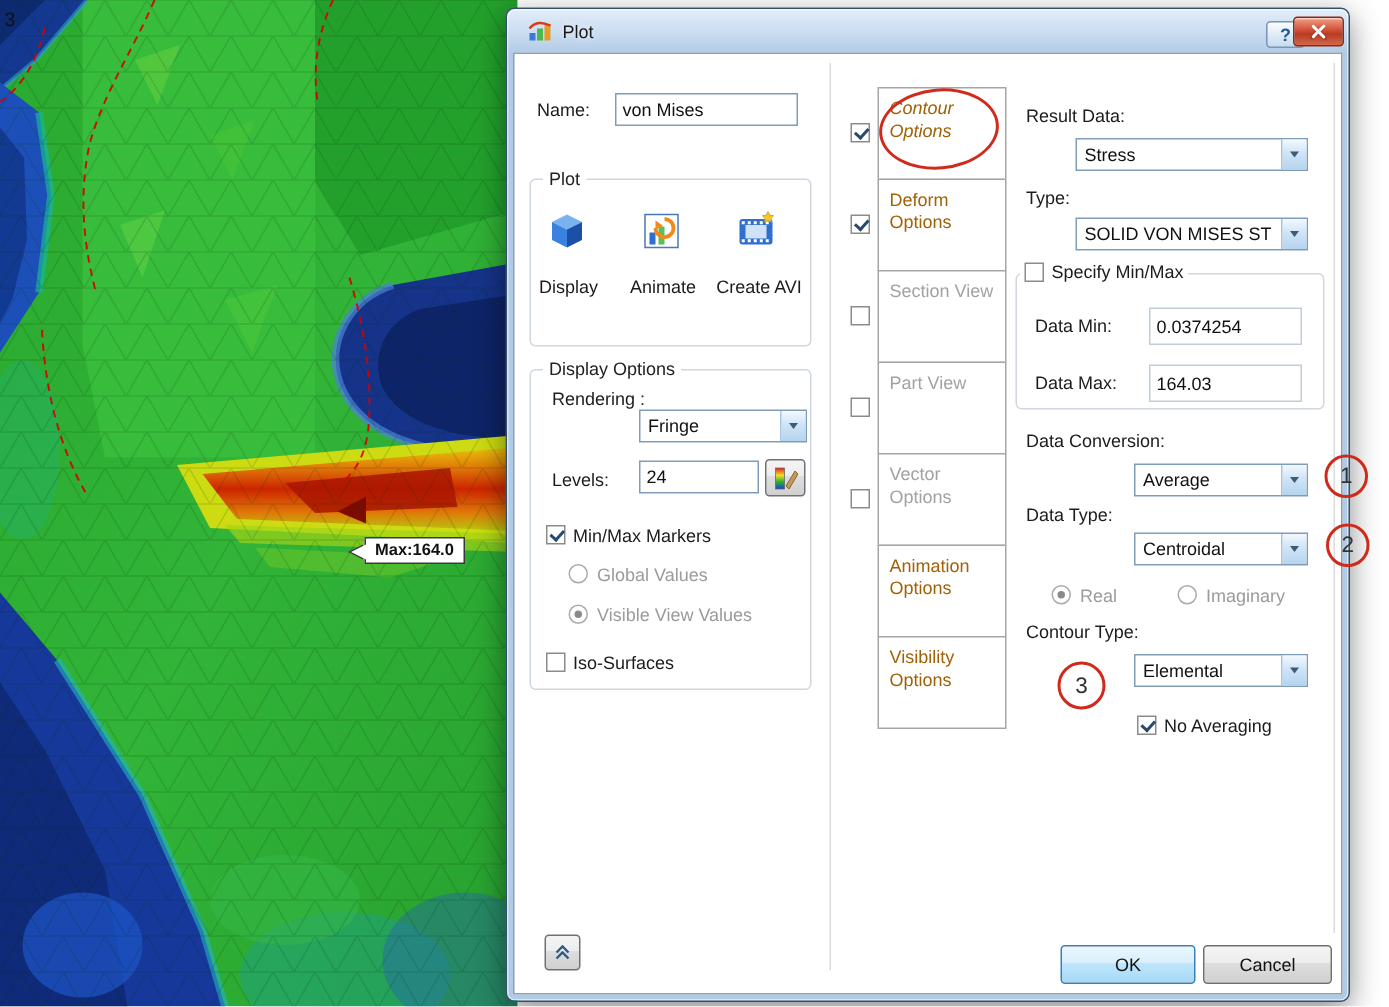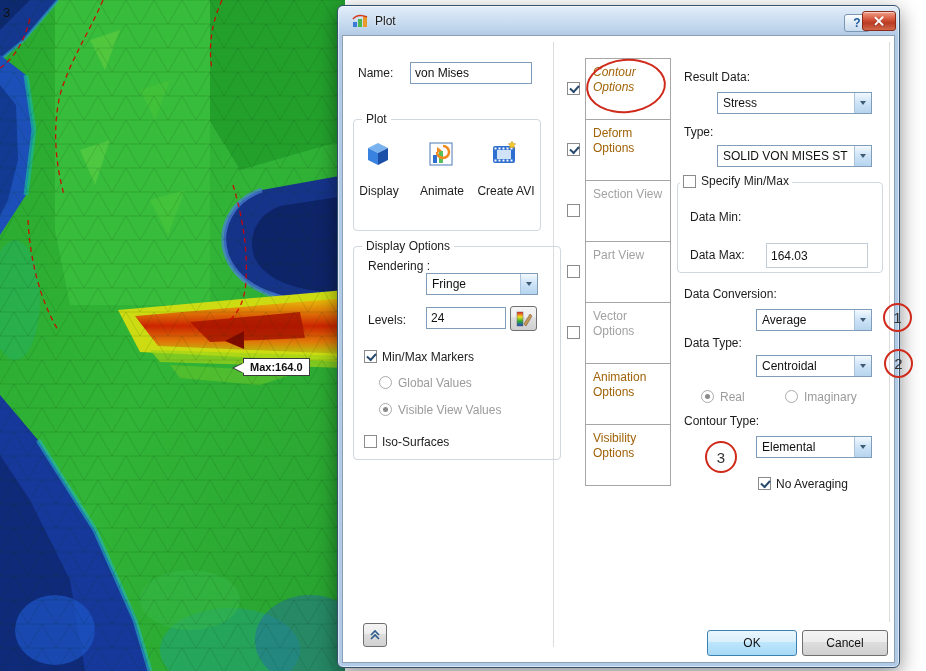--- a/index.html
+++ b/index.html
@@ -201,21 +201,21 @@
             <rect x="16.5" y="19.5" width="2" height="2"></rect>
             <rect x="20.5" y="19.5" width="2" height="2"></rect>
         </g>
         <path d="M22,1 l1.2,2.4 2.6,.4 -1.9,1.8 .5,2.6 -2.4,-1.2 -2.4,1.2 .5,-2.6 -1.9,-1.8 2.6,-.4 Z" fill="#f4c82a" stroke="#c8941a" stroke-width=".5"></path>
       </svg>
     </span>
     <span class="icon-lbl" style="left:18px; top:178px; width:46px;">Display</span>
     <span class="icon-lbl" style="left:80px; top:178px; width:48px;">Animate</span>
     <span class="icon-lbl" style="left:138px; top:178px; width:60px;">Create AVI</span>
 
-    <div class="grp" style="left:15px; top:240px; width:208px; height:214px;">
+    <div class="grp" style="left:15px; top:240px; width:188px; height:214px;">
       <span class="grp-t">Display Options</span>
     </div>
     <span class="lbl" style="left:30px; top:253px;">Rendering :</span>
     <div class="combo" style="left:88px; top:267px; width:112px;align-items:center;">
       <span class="combo-txt">Fringe</span>
       <span class="combo-btn"></span>
     </div>
     <span class="lbl" style="left:30px; top:307px;">Levels:</span>
     <input class="tb" style="left: 88px; top: 301px; width: 80px;" value="24">
     <span class="btn" style="left:172px; top:300px; width:27px; height:25px;">
@@ -265,20 +265,21 @@
       <span class="combo-txt">SOLID VON MISES ST</span>
       <span class="combo-btn"></span>
     </div>
 
     <div class="grp" style="left:339px; top:176px; width:206px; height:91px;"></div>
     <span style="position:absolute; left:342px; top:168px; background:#fff; padding:0 3px; display:flex; align-items:center; gap:5px;">
       <span class="cb inline"></span>
       <span style="font-size:12px; color:#1c1c1c; white-space:nowrap;">Specify Min/Max</span>
     </span>
     <span class="lbl" style="left:352px; top:204px;">Data Min:</span>
+    <input class="tb soft" style="left: 428px; top: 199px; width: 102px;" value="0.0374254">
     <span class="lbl" style="left:352px; top:242px;">Data Max:</span>
     <input class="tb soft" style="left: 428px; top: 237px; width: 102px;" value="164.03">
 
     <span class="lbl" style="left:346px; top:281px;">Data Conversion:</span>
     <div class="combo" style="left:418px; top:303px; width:116px;">
       <span class="combo-txt">Average</span>
       <span class="combo-btn"></span>
     </div>
     <span class="lbl" style="left:346px; top:330px;">Data Type:</span>
     <div class="combo" style="left:418px; top:349px; width:116px;">

